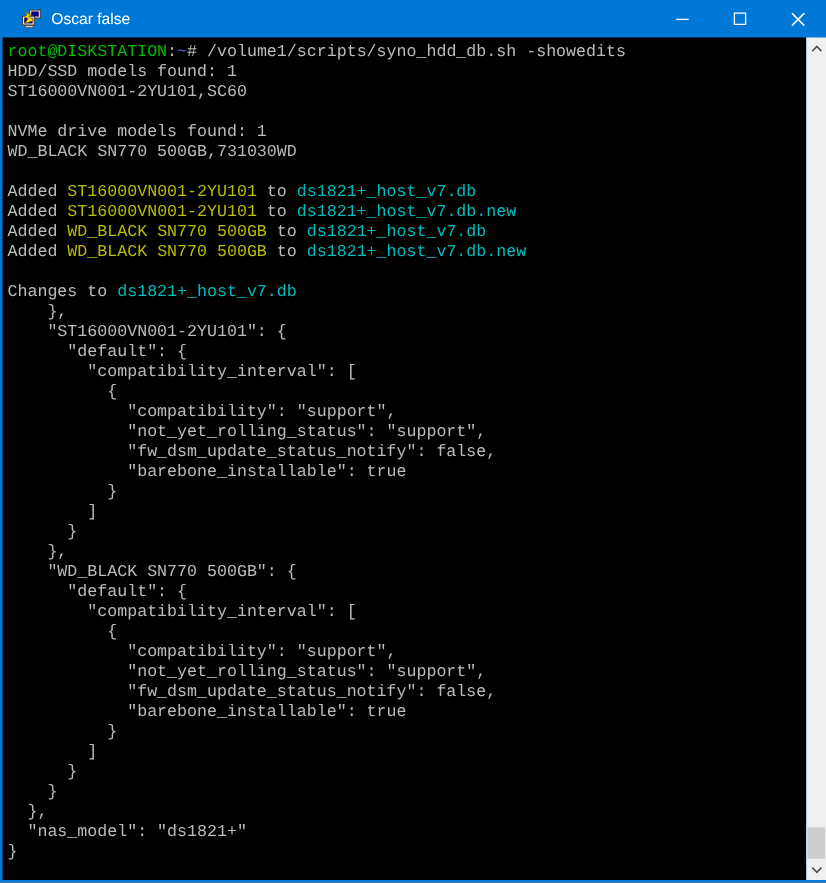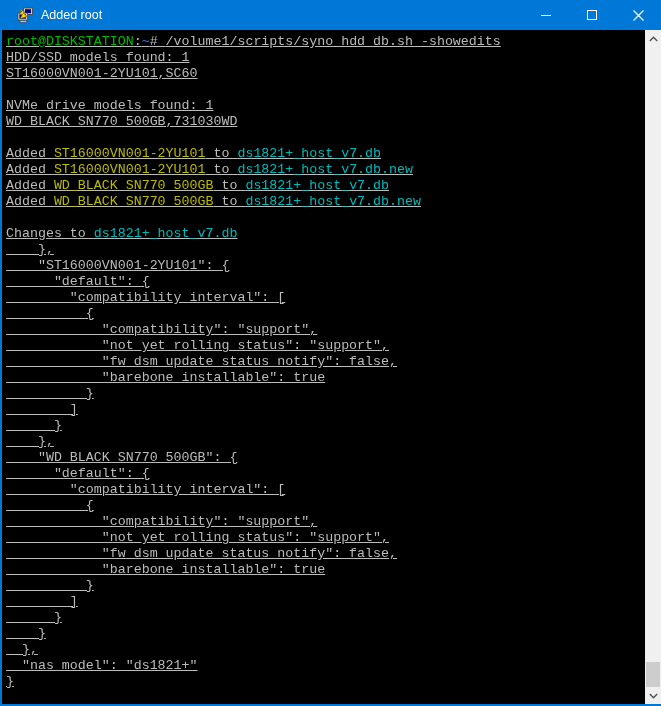--- a/index.html
+++ b/index.html
@@ -44,21 +44,20 @@
   .terminal {
     flex: 1;
     background: var(--term-bg, #000000);
     color: var(--fg, #bbbbbb);
     font-family: "Liberation Mono", monospace;
     font-size: 13.3px;
     line-height: 16px;
     padding: 4px 0 0 4px;
     overflow: hidden;
     white-space: pre;
-    text-decoration: underline;
   }
   .line { height: 16px; white-space: pre; }
 
   
   .scrollbar {
     flex: 0 0 16px; width: 16px;
     background: var(--sb-track, #f0f0f0);
     display: flex; flex-direction: column;
   }
   .sb-arrow {
@@ -81,21 +80,21 @@
     <span class="app-icon">
       <svg width="16" height="16" viewBox="0 0 16 16">
         <rect x="6.5" y="1" width="9" height="6.5" fill="#d4d0c8" stroke="#404040" stroke-width="0.8"></rect>
         <rect x="8" y="2.2" width="6" height="4" fill="#000080"></rect>
         <rect x="1" y="6" width="9.5" height="7" fill="#e8e4dc" stroke="#404040" stroke-width="0.8"></rect>
         <rect x="2.4" y="7.3" width="6.7" height="4.4" fill="#000080"></rect>
         <rect x="3" y="13.4" width="6.5" height="1.8" fill="#d4d0c8" stroke="#404040" stroke-width="0.6"></rect>
         <polygon points="2.5,2 8,5.2 5.8,6 10.2,9.4 3.2,11.6 5.4,7.6 2.2,6.4 4.8,4.8" fill="#ffe000" stroke="#7a5c00" stroke-width="0.6"></polygon>
       </svg>
     </span>
-    <span class="title">Added root</span>
+    <span class="title">Oscar false</span>
     <div class="controls">
       <button class="ctrl">
         <span class="glyph-min"></span>
       </button>
       <button class="ctrl">
         <span class="glyph-max"></span>
       </button>
       <button class="ctrl">
         <svg width="11" height="11" viewBox="0 0 11 11">
           <path d="M0.5,0.5 L10.5,10.5 M10.5,0.5 L0.5,10.5" stroke="#ffffff" stroke-width="1.2" fill="none"></path>

